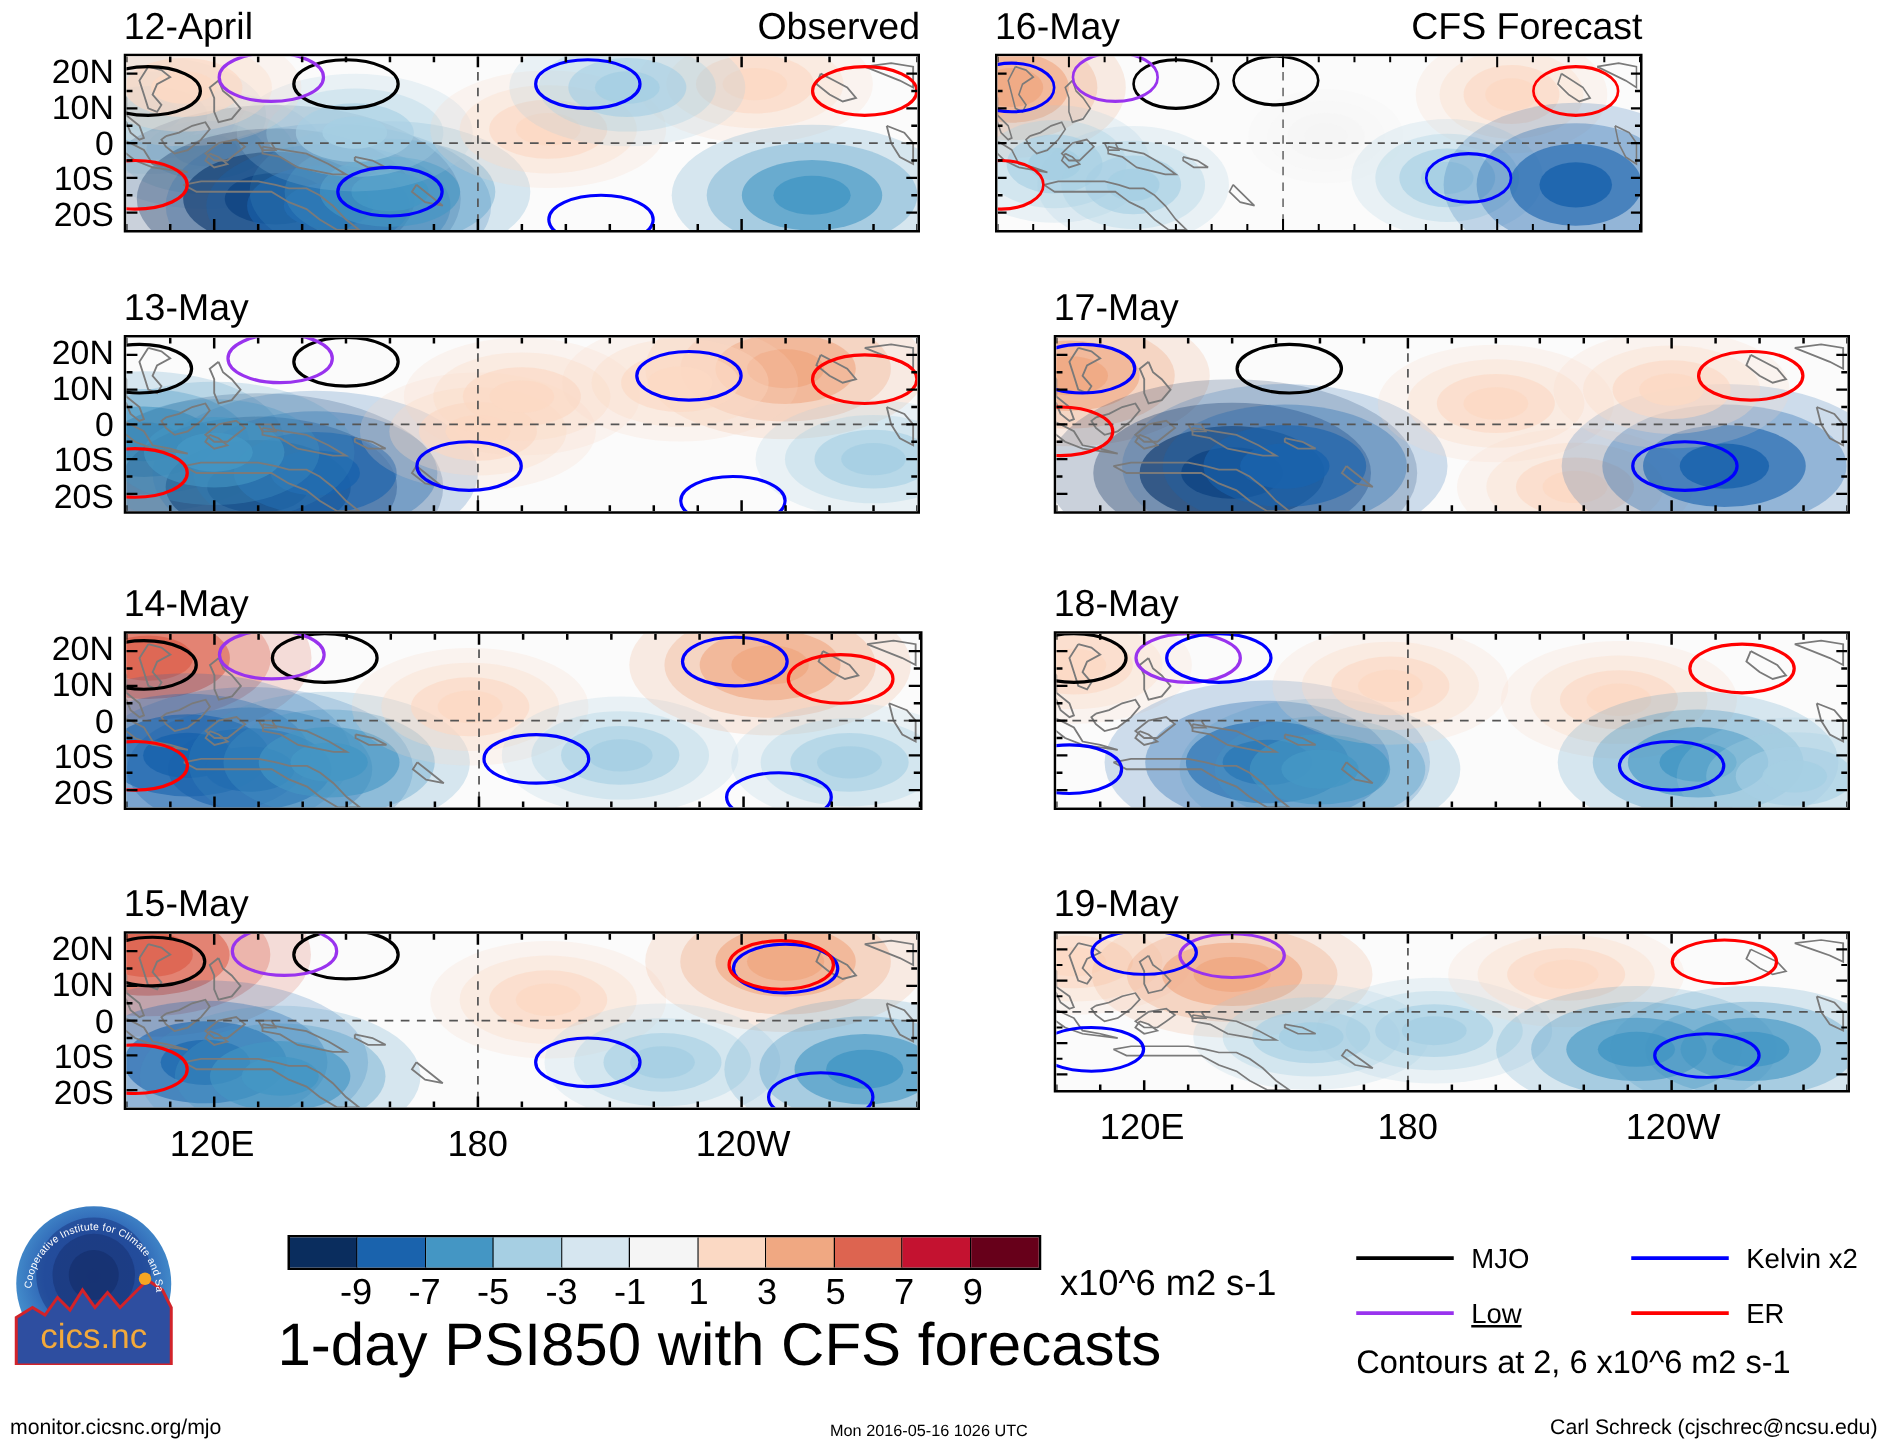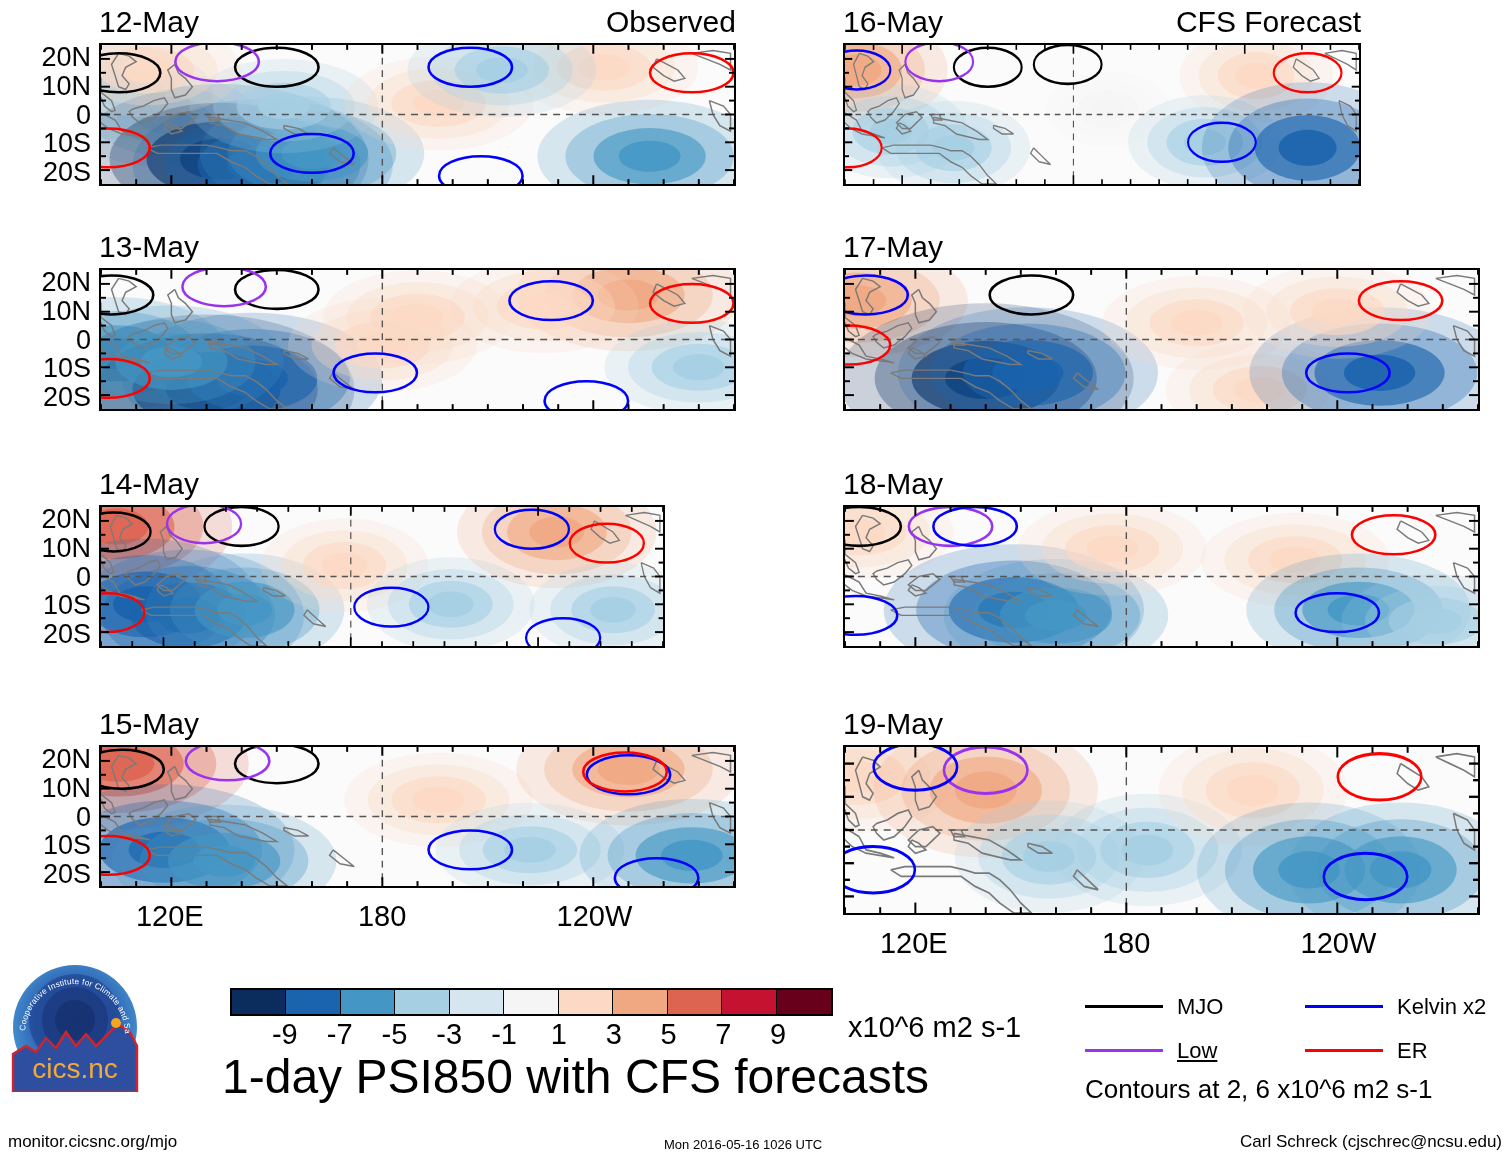--- a/index.html
+++ b/index.html
@@ -74,21 +74,21 @@
   
   .logo{position:absolute;left:10px;top:962px;width:130px;height:130px;}
 </style>
 </head>
 <body>
 
 <div class="page">
 
   <div id="panel-area">
       <div class="panel" style="left: 99px; top: 43px; width: 637px; height: 143px;">
-        <div class="panel-title">12-May</div>
+        <div class="panel-title">12-April</div>
         <div class="col-title">Observed</div>
         <div class="ylab" style="top: 1.3px;">20N</div>
         <div class="ylab" style="top: 29.9px;">10N</div>
         <div class="ylab" style="top: 58.5px;">0</div>
         <div class="ylab" style="top: 87.1px;">10S</div>
         <div class="ylab" style="top: 115.7px;">20S</div>
         <div class="map-frame">
           <svg class="map-canvas" viewBox="0 0 637 143" preserveAspectRatio="none">
             <rect x="0" y="0" width="637" height="143" fill="#fbfbfb"></rect>
             <g filter="none">
@@ -346,21 +346,21 @@
             <line x1="637" y1="57.2" x2="632" y2="57.2" stroke="#000" stroke-width="2"></line>
             <line x1="0" y1="42.9" x2="9" y2="42.9" stroke="#000" stroke-width="2"></line>
             <line x1="637" y1="42.9" x2="628" y2="42.9" stroke="#000" stroke-width="2"></line>
             <line x1="0" y1="28.6" x2="5" y2="28.6" stroke="#000" stroke-width="2"></line>
             <line x1="637" y1="28.6" x2="632" y2="28.6" stroke="#000" stroke-width="2"></line>
             <line x1="0" y1="14.3" x2="9" y2="14.3" stroke="#000" stroke-width="2"></line>
             <line x1="637" y1="14.3" x2="628" y2="14.3" stroke="#000" stroke-width="2"></line>
           </svg>
         </div>
       </div>
-      <div class="panel" style="left: 99px; top: 505px; width: 566px; height: 143px;">
+      <div class="panel" style="left: 99px; top: 505px; width: 639px; height: 143px;">
         <div class="panel-title">14-May</div>
         <div class="ylab" style="top: 1.3px;">20N</div>
         <div class="ylab" style="top: 29.9px;">10N</div>
         <div class="ylab" style="top: 58.5px;">0</div>
         <div class="ylab" style="top: 87.1px;">10S</div>
         <div class="ylab" style="top: 115.7px;">20S</div>
         <div class="map-frame">
           <svg class="map-canvas" viewBox="0 0 637 143" preserveAspectRatio="none">
             <rect x="0" y="0" width="637" height="143" fill="#fbfbfb"></rect>
             <g filter="none">
@@ -601,21 +601,21 @@
             <line x1="637" y1="57.2" x2="632" y2="57.2" stroke="#000" stroke-width="2"></line>
             <line x1="0" y1="42.9" x2="9" y2="42.9" stroke="#000" stroke-width="2"></line>
             <line x1="637" y1="42.9" x2="628" y2="42.9" stroke="#000" stroke-width="2"></line>
             <line x1="0" y1="28.6" x2="5" y2="28.6" stroke="#000" stroke-width="2"></line>
             <line x1="637" y1="28.6" x2="632" y2="28.6" stroke="#000" stroke-width="2"></line>
             <line x1="0" y1="14.3" x2="9" y2="14.3" stroke="#000" stroke-width="2"></line>
             <line x1="637" y1="14.3" x2="628" y2="14.3" stroke="#000" stroke-width="2"></line>
           </svg>
         </div>
       </div>
-      <div class="panel" style="left: 843px; top: 43px; width: 518px; height: 143px;">
+      <div class="panel" style="left: 796px; top: 43px; width: 518px; height: 143px;">
         <div class="panel-title">16-May</div>
         <div class="col-title">CFS Forecast</div>
         <div class="map-frame">
           <svg class="map-canvas" viewBox="0 0 637 143" preserveAspectRatio="none">
             <rect x="0" y="0" width="637" height="143" fill="#fbfbfb"></rect>
             <g filter="none">
               <ellipse cx="14.2" cy="25.7" rx="113.0" ry="58.0" fill="#f0a882" opacity="0.20"></ellipse>
               <ellipse cx="14.2" cy="25.7" rx="84.8" ry="43.5" fill="#f0a882" opacity="0.32"></ellipse>
               <ellipse cx="14.2" cy="25.7" rx="56.5" ry="29.0" fill="#f0a882" opacity="0.62"></ellipse>
               <ellipse cx="14.2" cy="25.7" rx="31.1" ry="16.0" fill="#f0a882" opacity="0.85"></ellipse>
@@ -953,21 +953,21 @@
             <line x1="637" y1="57.2" x2="632" y2="57.2" stroke="#000" stroke-width="2"></line>
             <line x1="0" y1="42.9" x2="9" y2="42.9" stroke="#000" stroke-width="2"></line>
             <line x1="637" y1="42.9" x2="628" y2="42.9" stroke="#000" stroke-width="2"></line>
             <line x1="0" y1="28.6" x2="5" y2="28.6" stroke="#000" stroke-width="2"></line>
             <line x1="637" y1="28.6" x2="632" y2="28.6" stroke="#000" stroke-width="2"></line>
             <line x1="0" y1="14.3" x2="9" y2="14.3" stroke="#000" stroke-width="2"></line>
             <line x1="637" y1="14.3" x2="628" y2="14.3" stroke="#000" stroke-width="2"></line>
           </svg>
         </div>
       </div>
-      <div class="panel" style="left: 843px; top: 745px; width: 637px; height: 170px;">
+      <div class="panel" style="left: 843px; top: 745px; width: 637px; height: 129px;">
         <div class="panel-title">19-May</div>
         <div class="xlab" style="left: 70.7778px;">120E</div>
         <div class="xlab" style="left: 283.111px;">180</div>
         <div class="xlab" style="left: 495.444px;">120W</div>
         <div class="map-frame">
           <svg class="map-canvas" viewBox="0 0 637 143" preserveAspectRatio="none">
             <rect x="0" y="0" width="637" height="143" fill="#fbfbfb"></rect>
             <g filter="none">
               <ellipse cx="14.2" cy="25.7" rx="95.0" ry="48.4" fill="#fbd9c4" opacity="0.20"></ellipse>
               <ellipse cx="14.2" cy="25.7" rx="71.3" ry="36.3" fill="#fbd9c4" opacity="0.32"></ellipse>

